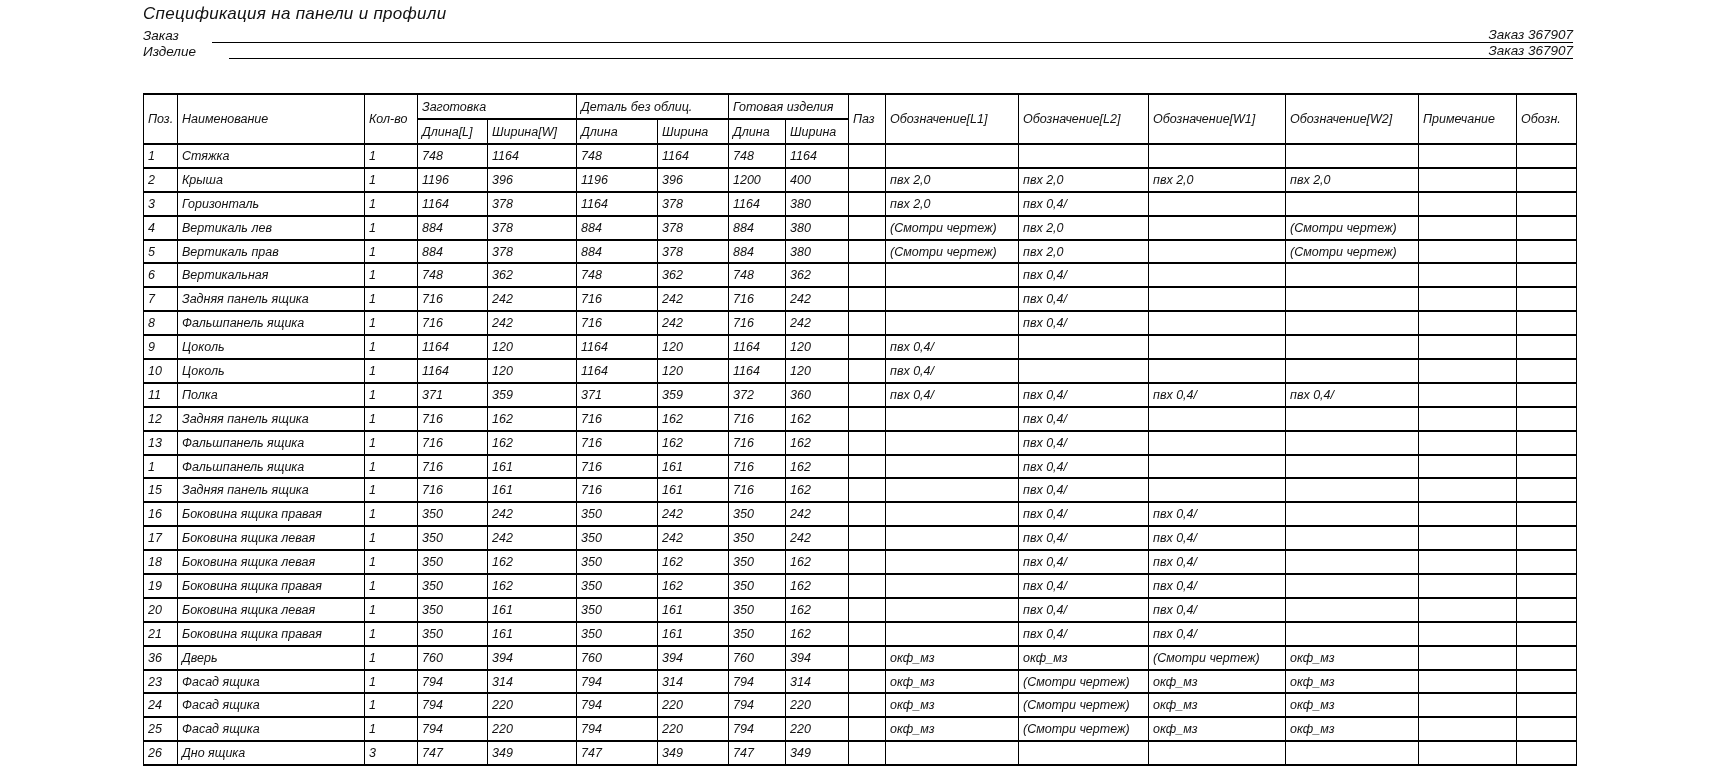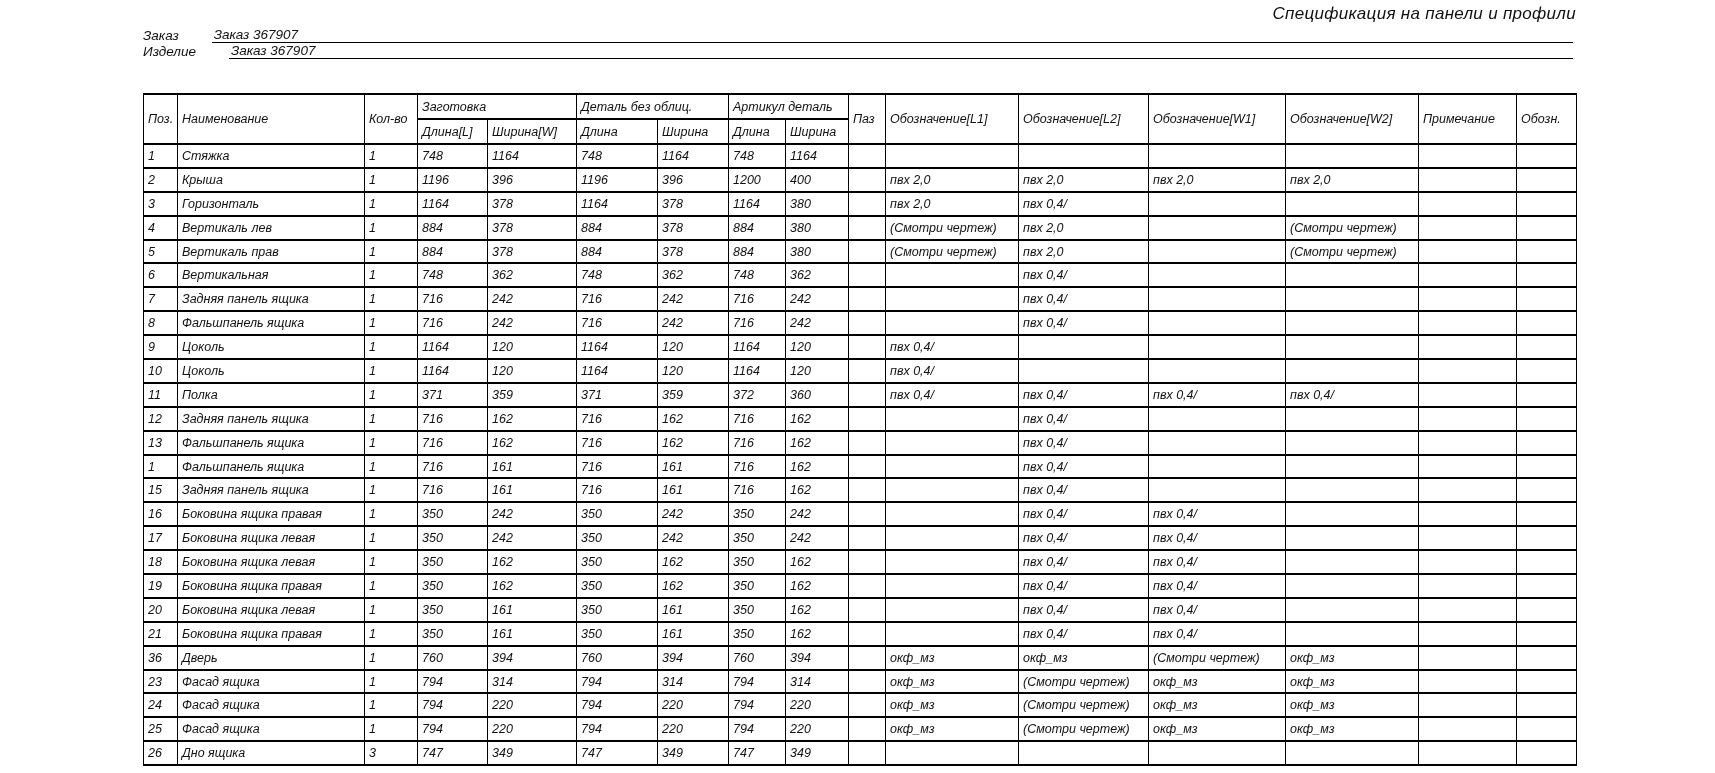--- a/index.html
+++ b/index.html
@@ -13,21 +13,21 @@
     position: relative;
     font-family: "Liberation Sans", sans-serif;
     color: #111111;
     overflow: hidden;
   }
   .page-title {
     position: absolute;
     top: 4px;
     left: 143px;
     width: 1433px;
-    text-align: right;
+    text-align: left;
     font-style: italic;
     font-size: 17px;
     letter-spacing: 0.3px;
   }
   .form-block {
     position: absolute;
     left: 143px;
     top: 27px;
     width: 1430px;
   }
@@ -42,20 +42,21 @@
   }
   .form-label {
     white-space: pre;
     padding-right: 6px;
   }
   .form-value {
     flex: 1;
     border-bottom: 1px solid #000;
     padding-left: 2px;
     white-space: pre;
+    text-align: right;
   }
   table.spec {
     position: absolute;
     left: 143px;
     top: 93px;
     width: 1433px;
     border-collapse: collapse;
     table-layout: fixed;
   }
   table.spec th, table.spec td {
@@ -112,21 +113,21 @@
     <col style="width:98px">
       <col style="width:60px">
   </colgroup>
   <thead>
     <tr>
       <th class="c" rowspan="2">Поз.</th>
       <th class="c" rowspan="2">Наименование</th>
       <th class="c" rowspan="2">Кол-во</th>
       <th class="c" colspan="2">Заготовка</th>
       <th class="c" colspan="2">Деталь без облиц.</th>
-      <th class="c" colspan="2">Артикул деталь</th>
+      <th class="c" colspan="2">Готовая изделия</th>
       <th class="c" rowspan="2">Паз</th>
       <th rowspan="2">Обозначение[L1]</th>
       <th rowspan="2">Обозначение[L2]</th>
       <th rowspan="2">Обозначение[W1]</th>
       <th rowspan="2">Обозначение[W2]</th>
       <th class="c" rowspan="2">Примечание</th>
       <th rowspan="2">Обозн.</th>
     </tr>
     <tr>
       <th>Длина[L]</th>

